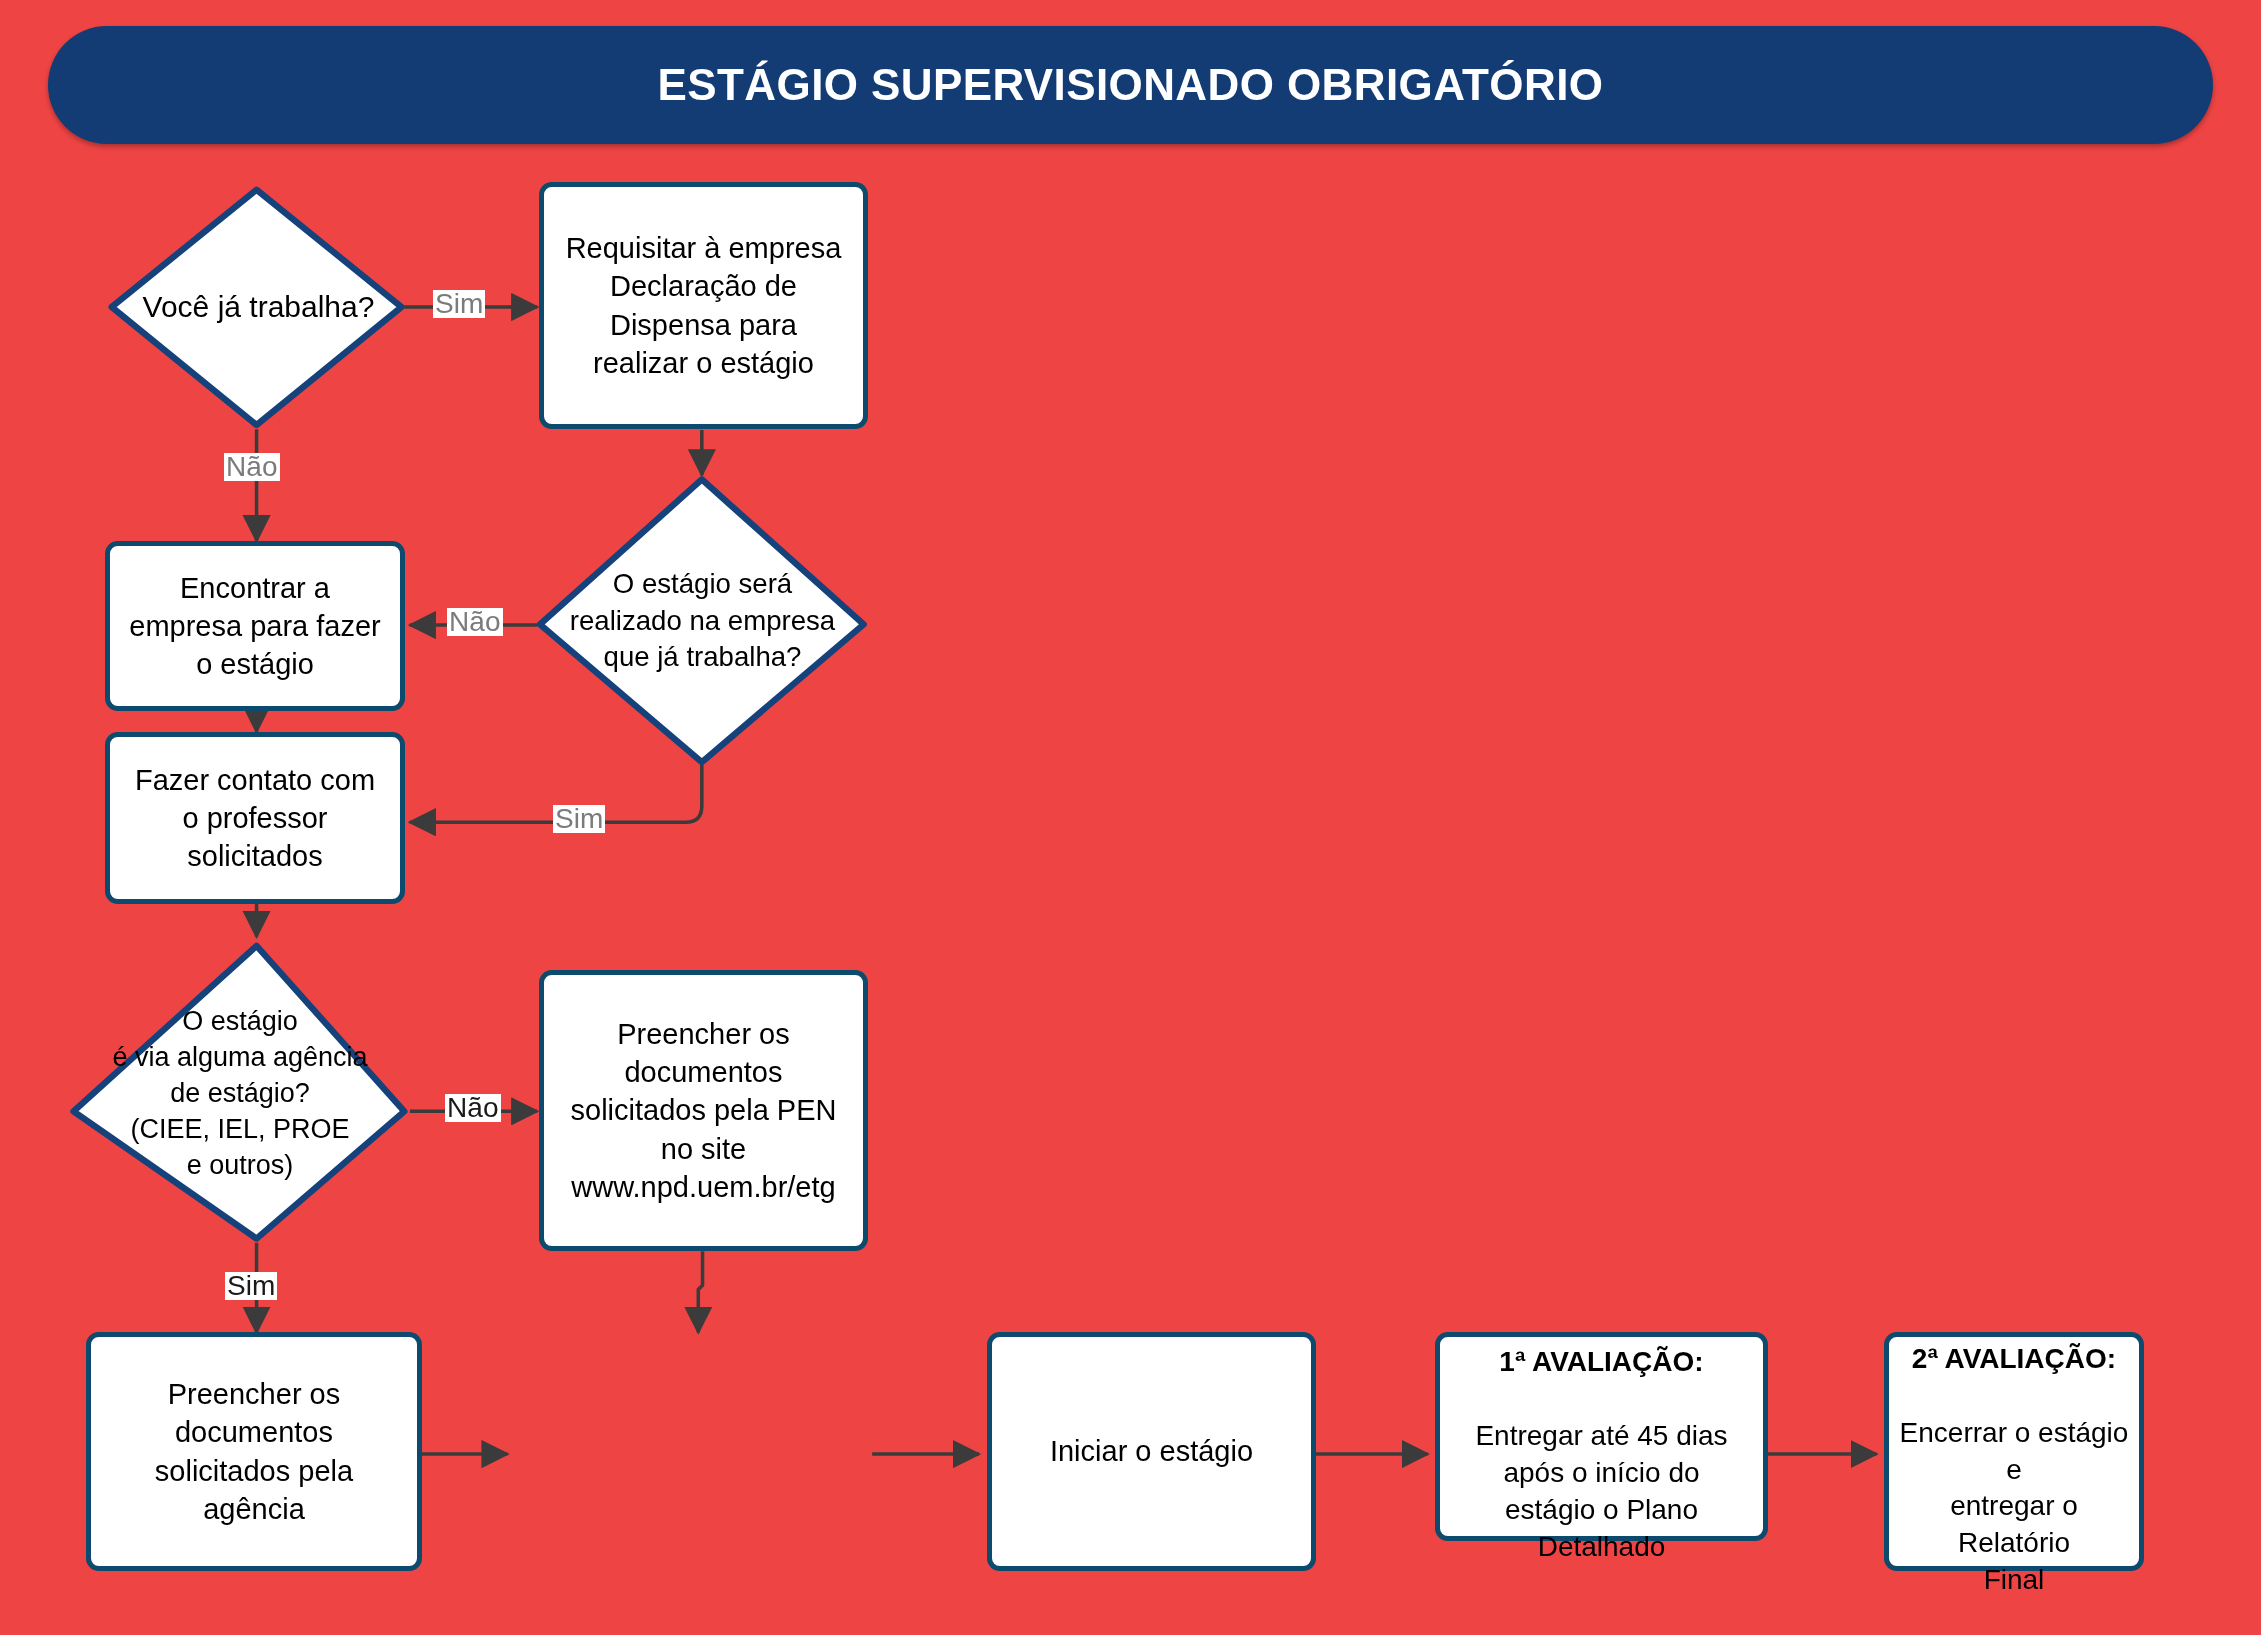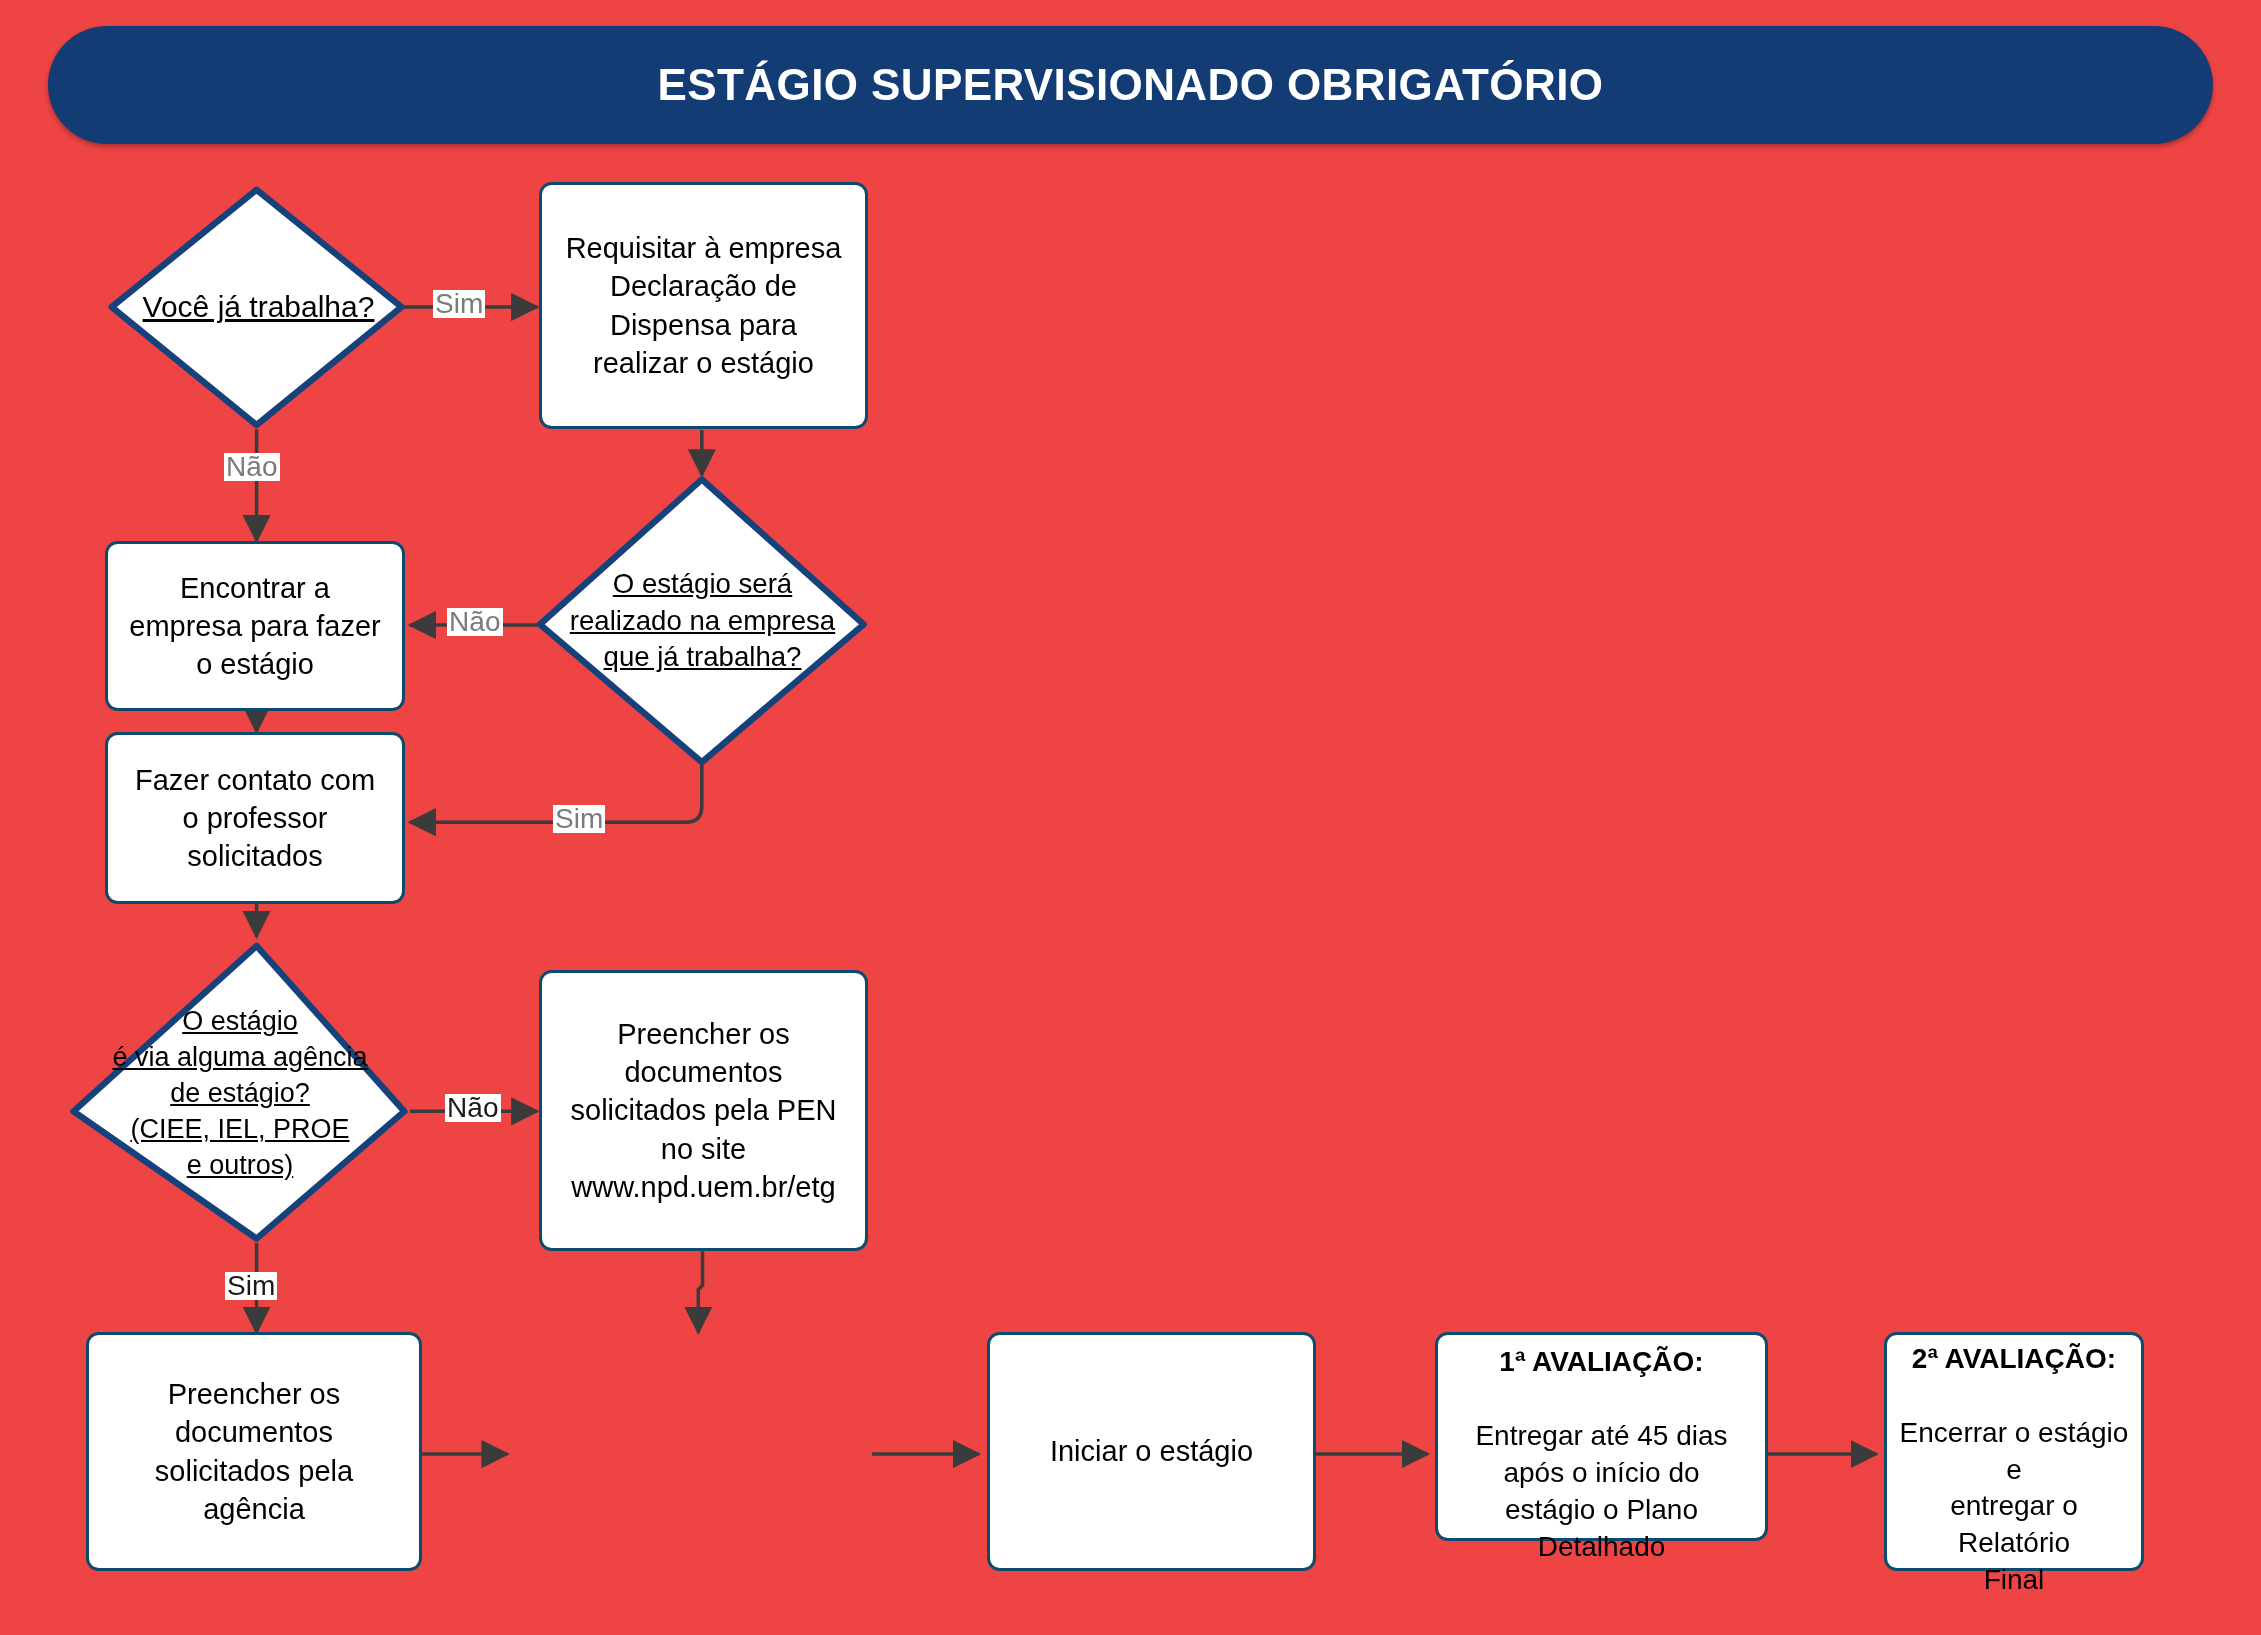--- a/index.html
+++ b/index.html
@@ -53,32 +53,31 @@
     position: absolute;
     box-sizing: border-box;
     display: flex;
     align-items: center;
     justify-content: center;
     text-align: center;
     color: #000000;
     font-family: "Liberation Sans", sans-serif;
   }
   .proc {
-    border: 3px solid #0c4a6e;
+    border: 5px solid #0c4a6e;
     border-radius: 12.7px;
     background: #ffffff;
     line-height: 1.32;
   }
   .proc .txt { padding: 0 7px; white-space: pre-line; }
   .dia-wrap {
     position: absolute;
     display: flex;
     align-items: center;
     justify-content: center;
-    text-decoration: underline;
   }
   .dia-label {
     position: relative;
     z-index: 3;
     text-align: center;
     color: #000;
     line-height: 1.34;
     white-space: pre-line;
     font-family: "Liberation Sans", sans-serif;
     pointer-events: none;

